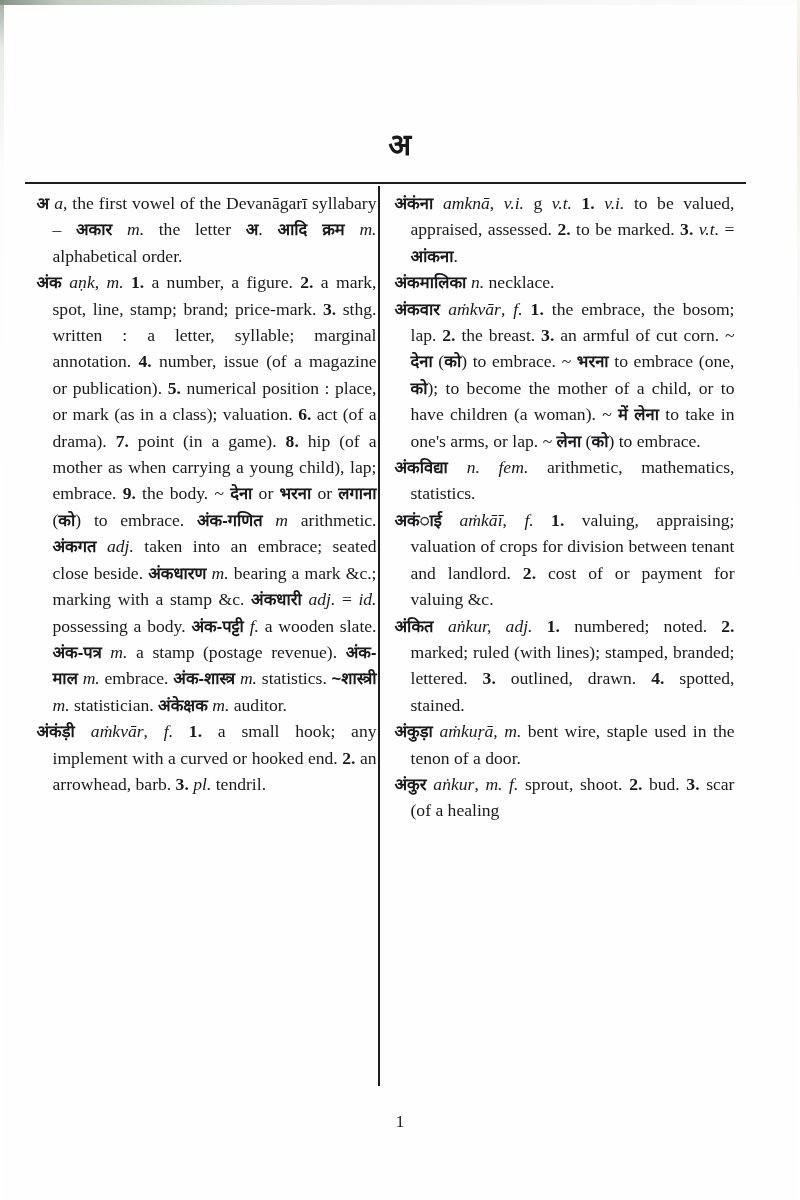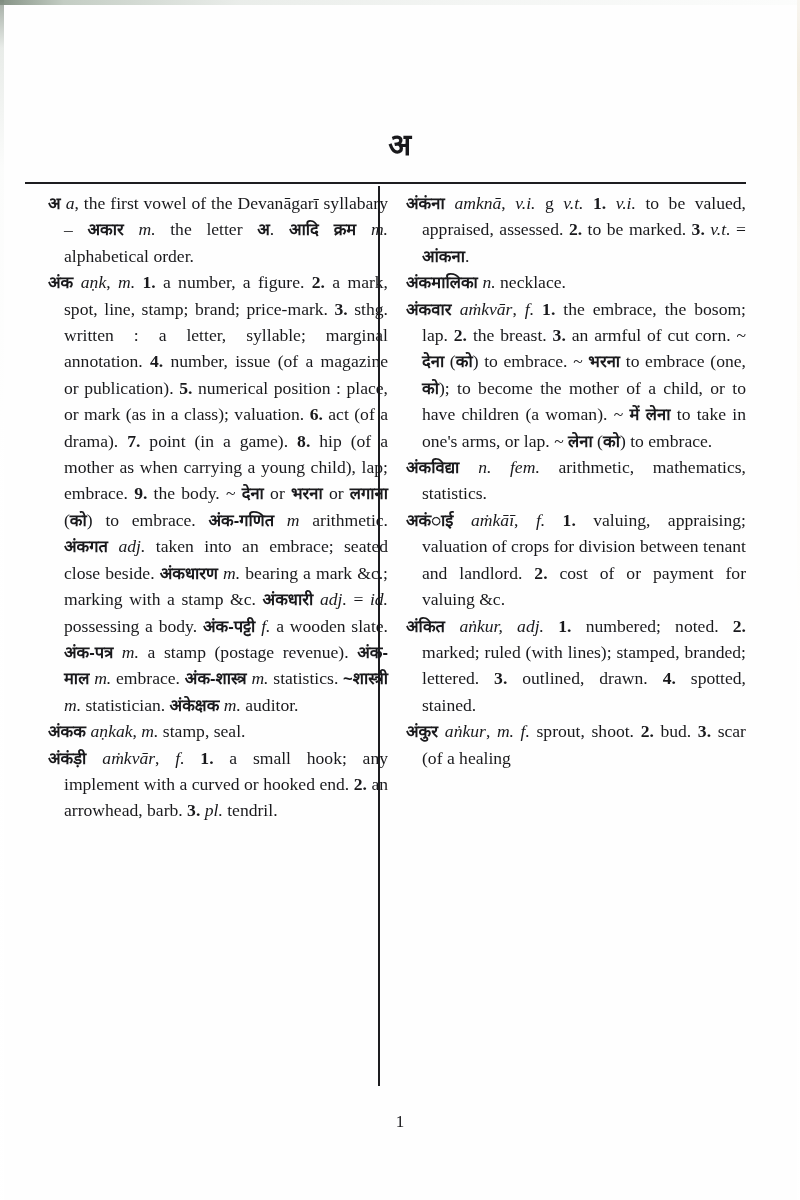--- a/index.html
+++ b/index.html
@@ -60,21 +60,21 @@
     background: #1d1d20;
   }
 
   .columns {
     position: absolute;
     top: 190px;
     left: 25px;
     width: 721px;
     height: 890px;
     display: flex;
-    justify-content: flex-end;
+    justify-content: center;
   }
   .column {
     width: 340px;
     font-size: 17.6px;
     line-height: 26.4px;
     text-align: justify;
     text-justify: inter-word;
   }
   .column-right {
     padding-left: 18px;
@@ -134,29 +134,29 @@
 
   <div class="headword-letter">अ</div>
 
   <div class="top-rule"></div>
   <div class="col-divider"></div>
 
   <div class="columns">
     <div class="column column-left" id="left-col">
         <p class="entry"><span class="dev hw-start">अ </span><span class="roman">a</span><span>, the first vowel of the Devanāgarī syllabary – <span class="dev">अकार</span> <span class="abbr">m.</span> the letter <span class="dev">अ</span>. <span class="dev">आदि क्रम</span> <span class="abbr">m.</span> alphabetical order.</span></p>
         <p class="entry"><span class="dev hw-start">अंक </span><span class="roman">aṇk</span><span>, <span class="abbr">m.</span> <span class="num">1.</span> a number, a figure. <span class="num">2.</span> a mark, spot, line, stamp; brand; price-mark. <span class="num">3.</span> sthg. written : a letter, syllable; marginal annotation. <span class="num">4.</span> number, issue (of a magazine or publication). <span class="num">5.</span> numerical position : place, or mark (as in a class); valuation. <span class="num">6.</span> act (of a drama). <span class="num">7.</span> point (in a game). <span class="num">8.</span> hip (of a mother as when carrying a young child), lap; embrace. <span class="num">9.</span> the body. ~ <span class="dev">देना</span> or <span class="dev">भरना</span> or <span class="dev">लगाना</span> (<span class="dev">को</span>) to embrace. <span class="dev">अंक-गणित</span> <span class="abbr">m</span> arithmetic. <span class="dev">अंकगत</span> <span class="abbr">adj.</span> taken into an embrace; seated close beside. <span class="dev">अंकधारण</span> <span class="abbr">m.</span> bearing a mark &amp;c.; marking with a stamp &amp;c. <span class="dev">अंकधारी</span> <span class="abbr">adj.</span> = <span class="abbr">id.</span> possessing a body. <span class="dev">अंक-पट्टी</span> <span class="abbr">f.</span> a wooden slate. <span class="dev">अंक-पत्र</span> <span class="abbr">m.</span> a stamp (postage revenue). <span class="dev">अंक-माल</span> <span class="abbr">m.</span> embrace. <span class="dev">अंक-शास्त्र</span> <span class="abbr">m.</span> statistics. <span class="dev">~शास्त्री</span> <span class="abbr">m.</span> statistician. <span class="dev">अंकेक्षक</span> <span class="abbr">m.</span> auditor.</span></p>
-        <p class="entry"><span class="dev hw-start">अंकक </span><span class="roman">aṇkak</span><span>, <span class="abbr">m.</span> stamp, seal.</span></p>
         <p class="entry"><span class="dev hw-start">अंकंड़ी </span><span class="roman">aṁkvār</span><span>, <span class="abbr">f.</span> <span class="num">1.</span> a small hook; any implement with a curved or hooked end. <span class="num">2.</span> an arrowhead, barb. <span class="num">3.</span> <span class="abbr">pl.</span> tendril.</span></p>
       </div>
     <div class="column column-right" id="right-col">
         <p class="entry"><span class="dev hw-start">अंकंना </span><span class="roman">amknā</span><span>, <span class="abbr">v.i.</span> g <span class="abbr">v.t.</span> <span class="num">1.</span> <span class="abbr">v.i.</span> to be valued, appraised, assessed. <span class="num">2.</span> to be marked. <span class="num">3.</span> <span class="abbr">v.t.</span> = <span class="dev">आंकना</span>.</span></p>
         <p class="entry"><span class="dev hw-start">अंकमालिका </span><span> <span class="abbr">n.</span> necklace.</span></p>
         <p class="entry"><span class="dev hw-start">अंकवार </span><span class="roman">aṁkvār</span><span>, <span class="abbr">f.</span> <span class="num">1.</span> the embrace, the bosom; lap. <span class="num">2.</span> the breast. <span class="num">3.</span> an armful of cut corn. ~ <span class="dev">देना</span> (<span class="dev">को</span>) to embrace. ~ <span class="dev">भरना</span> to embrace (one, <span class="dev">को</span>); to become the mother of a child, or to have children (a woman). ~ <span class="dev">में लेना</span> to take in one's arms, or lap. ~ <span class="dev">लेना</span> (<span class="dev">को</span>) to embrace.</span></p>
         <p class="entry"><span class="dev hw-start">अंकविद्या </span><span> <span class="abbr">n. fem.</span> arithmetic, mathematics, statistics.</span></p>
         <p class="entry"><span class="dev hw-start">अकंाई </span><span class="roman">aṁkāī</span><span>, <span class="abbr">f.</span> <span class="num">1.</span> valuing, appraising; valuation of crops for division between tenant and landlord. <span class="num">2.</span> cost of or payment for valuing &amp;c.</span></p>
         <p class="entry"><span class="dev hw-start">अंकित </span><span class="roman">aṅkur, adj.</span><span> <span class="num">1.</span> numbered; noted. <span class="num">2.</span> marked; ruled (with lines); stamped, branded; lettered. <span class="num">3.</span> outlined, drawn. <span class="num">4.</span> spotted, stained.</span></p>
+        <p class="entry"><span class="dev hw-start">अंकुड़ा </span><span class="roman">aṁkuṛā</span><span>, <span class="abbr">m.</span> bent wire, staple used in the tenon of a door.</span></p>
         <p class="entry"><span class="dev hw-start">अंकुर </span><span class="roman">aṅkur</span><span>, <span class="abbr">m. f.</span> sprout, shoot. <span class="num">2.</span> bud. <span class="num">3.</span> scar (of a healing</span></p>
       </div>
   </div>
 
   <div class="page-number">1</div>
 
 </div>
 
 </body></html>

